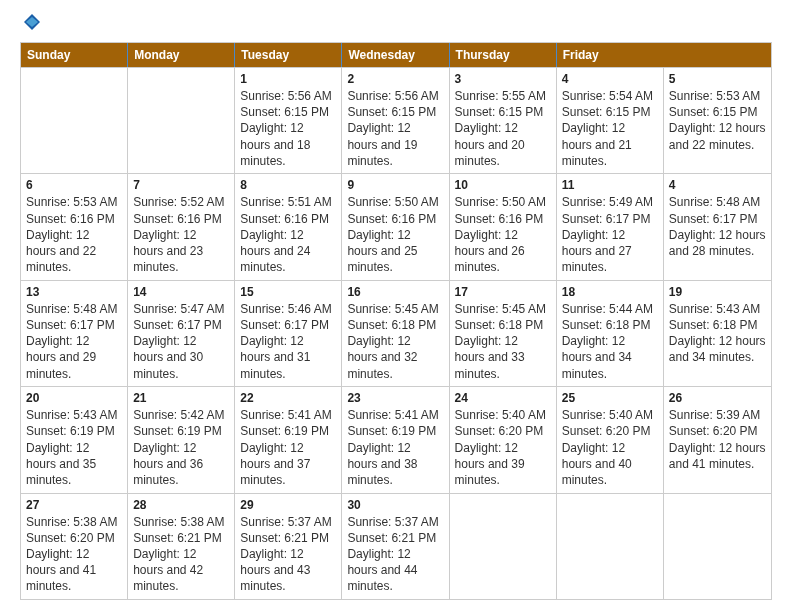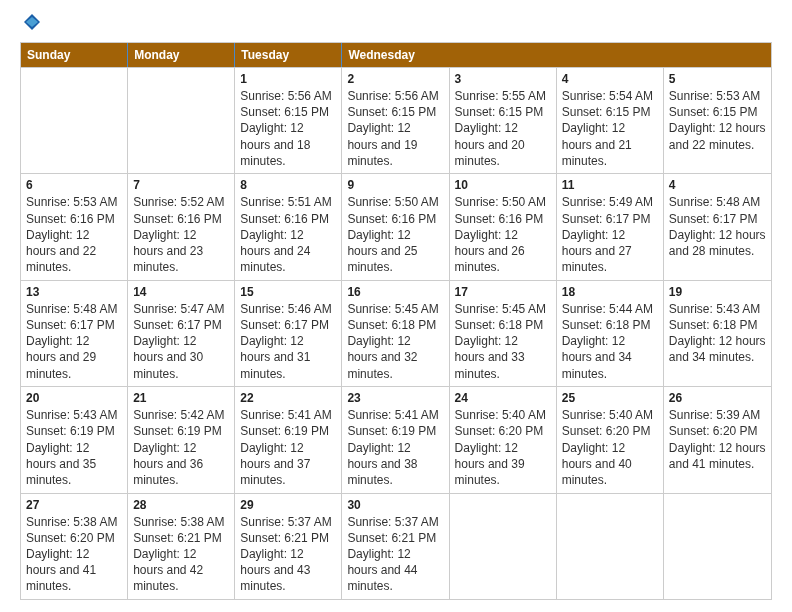--- a/index.html
+++ b/index.html
@@ -148,20 +148,22 @@
       <div class="location-title"></div>
     </div>
   </div>
 
   <div class="calendar">
     <div class="cal-header-row">
     <div class="cal-header-cell">Sunday</div>
         <div class="cal-header-cell">Monday</div>
         <div class="cal-header-cell">Tuesday</div>
         <div class="cal-header-cell">Wednesday</div>
+        <div class="cal-header-cell">Thursday</div>
+        <div class="cal-header-cell">Friday</div>
       </div>
     <div class="cal-body">
     <div class="cal-week">
           <div class="cal-cell empty"></div>
           <div class="cal-cell empty"></div>
           <div class="cal-cell"><span class="day-num">1</span><span class="day-info" style="white-space: pre-line;">Sunrise: 5:56 AM
 Sunset: 6:15 PM
 Daylight: 12 hours and 18 minutes.</span></div>
           <div class="cal-cell"><span class="day-num">2</span><span class="day-info" style="white-space: pre-line;">Sunrise: 5:56 AM
 Sunset: 6:15 PM

